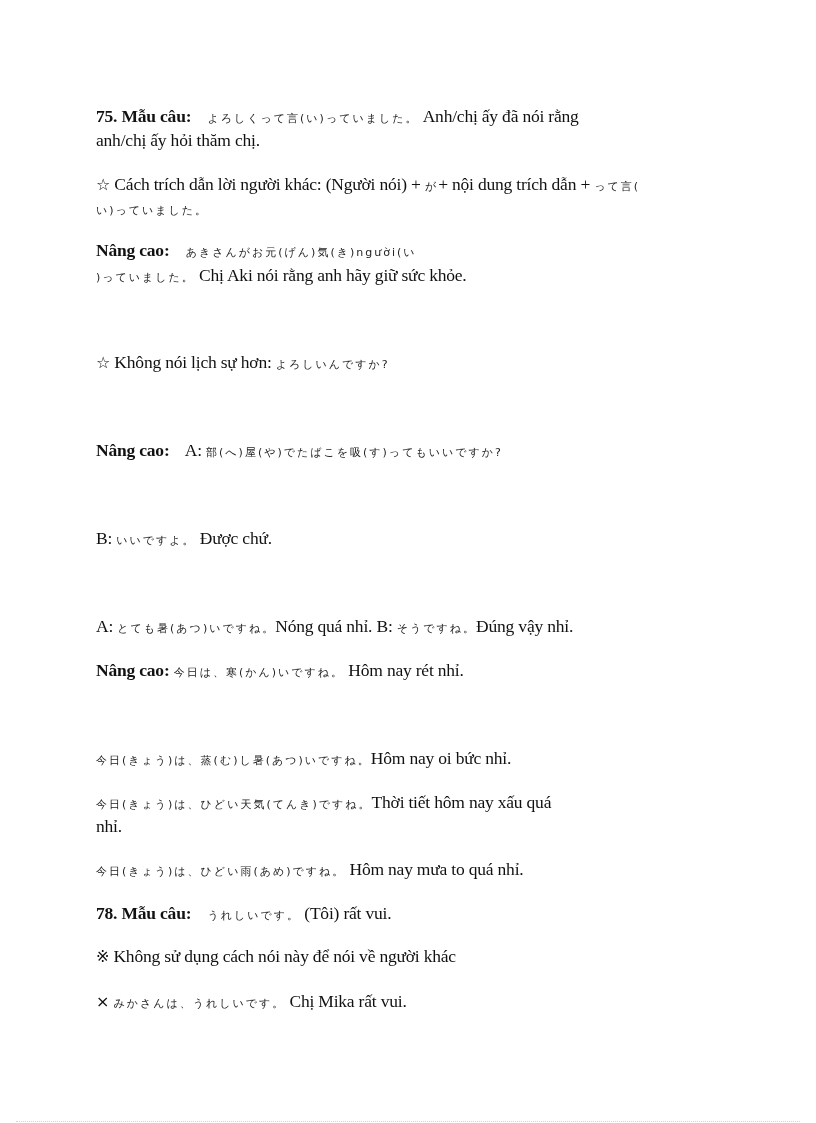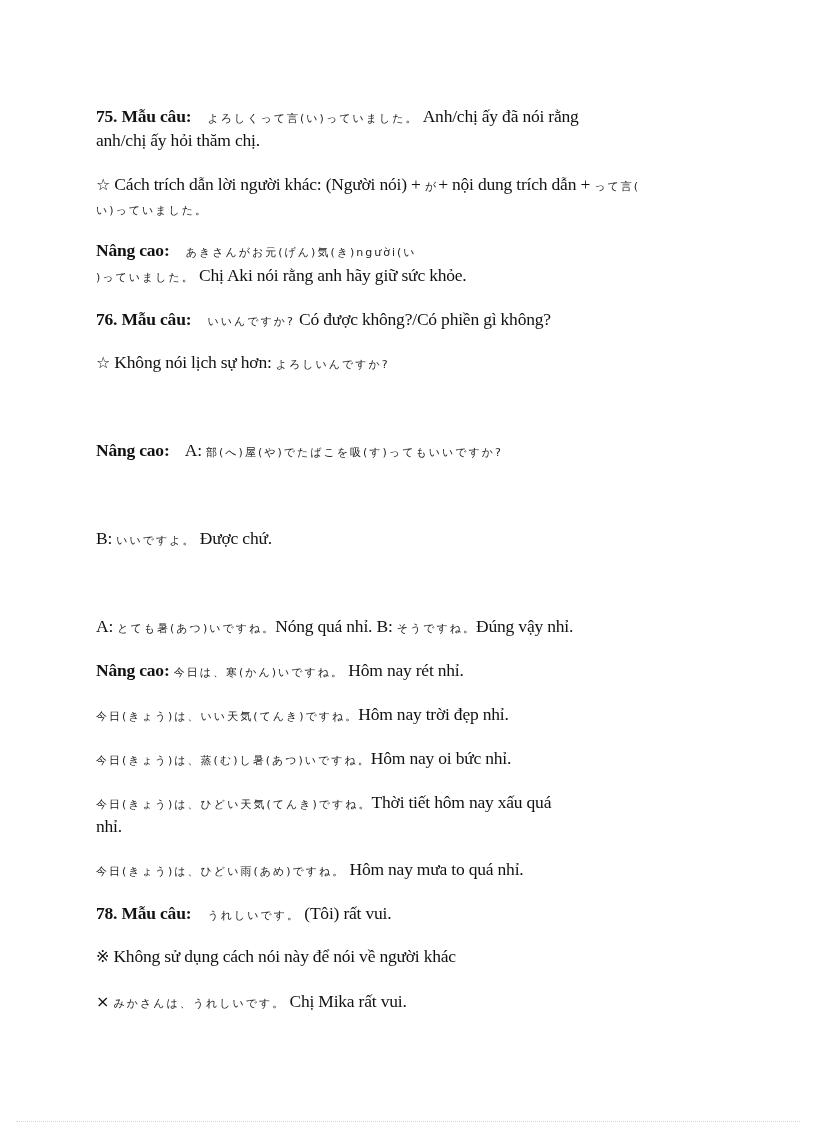--- a/index.html
+++ b/index.html
@@ -37,26 +37,20 @@
 
   <div class="line" style="top:239px">
     <span class="b">Nâng cao:</span><span class="sp"></span>
     <span class="jp">あきさんがお元(げん)気(き)người(い</span>
   </div>
   <div class="line" style="top:264px">
     <span class="jp">)っていました。</span>
     <span>Chị Aki nói rằng anh hãy giữ sức khỏe.</span>
   </div>
 
-  <div class="line" style="top:308px">
-    <span class="b">76.</span>
-    <span class="b">Mẫu câu:</span><span class="sp"></span>
-    <span class="jp">いいんですか?</span>
-    <span>Có được không?/Có phiền gì không?</span>
-  </div>
 
   <div class="line" style="top:351px">
     <span class="sym">☆</span>
     <span>Không nói lịch sự hơn:</span>
     <span class="jp">よろしいんですか?</span>
   </div>
 
 
   <div class="line" style="top:439px">
     <span class="b">Nâng cao:</span><span class="sp"></span>
@@ -77,23 +71,20 @@
     <span>B:</span>
     <span class="jp">そうですね。</span><span>Đúng vậy nhỉ.</span>
   </div>
 
   <div class="line" style="top:659px">
     <span class="b">Nâng cao:</span>
     <span class="jp">今日は、寒(かん)いですね。</span>
     <span>Hôm nay rét nhỉ.</span>
   </div>
 
-  <div class="line" style="top:703px">
-    <span class="jp">今日(きょう)は、いい天気(てんき)ですね。</span><span>Hôm nay trời đẹp nhỉ.</span>
-  </div>
 
   <div class="line" style="top:747px">
     <span class="jp">今日(きょう)は、蒸(む)し暑(あつ)いですね。</span><span>Hôm nay oi bức nhỉ.</span>
   </div>
 
   <div class="line" style="top:791px">
     <span class="jp">今日(きょう)は、ひどい天気(てんき)ですね。</span><span>Thời tiết hôm nay xấu quá</span>
   </div>
   <div class="line" style="top:815px">nhỉ.</div>
 

